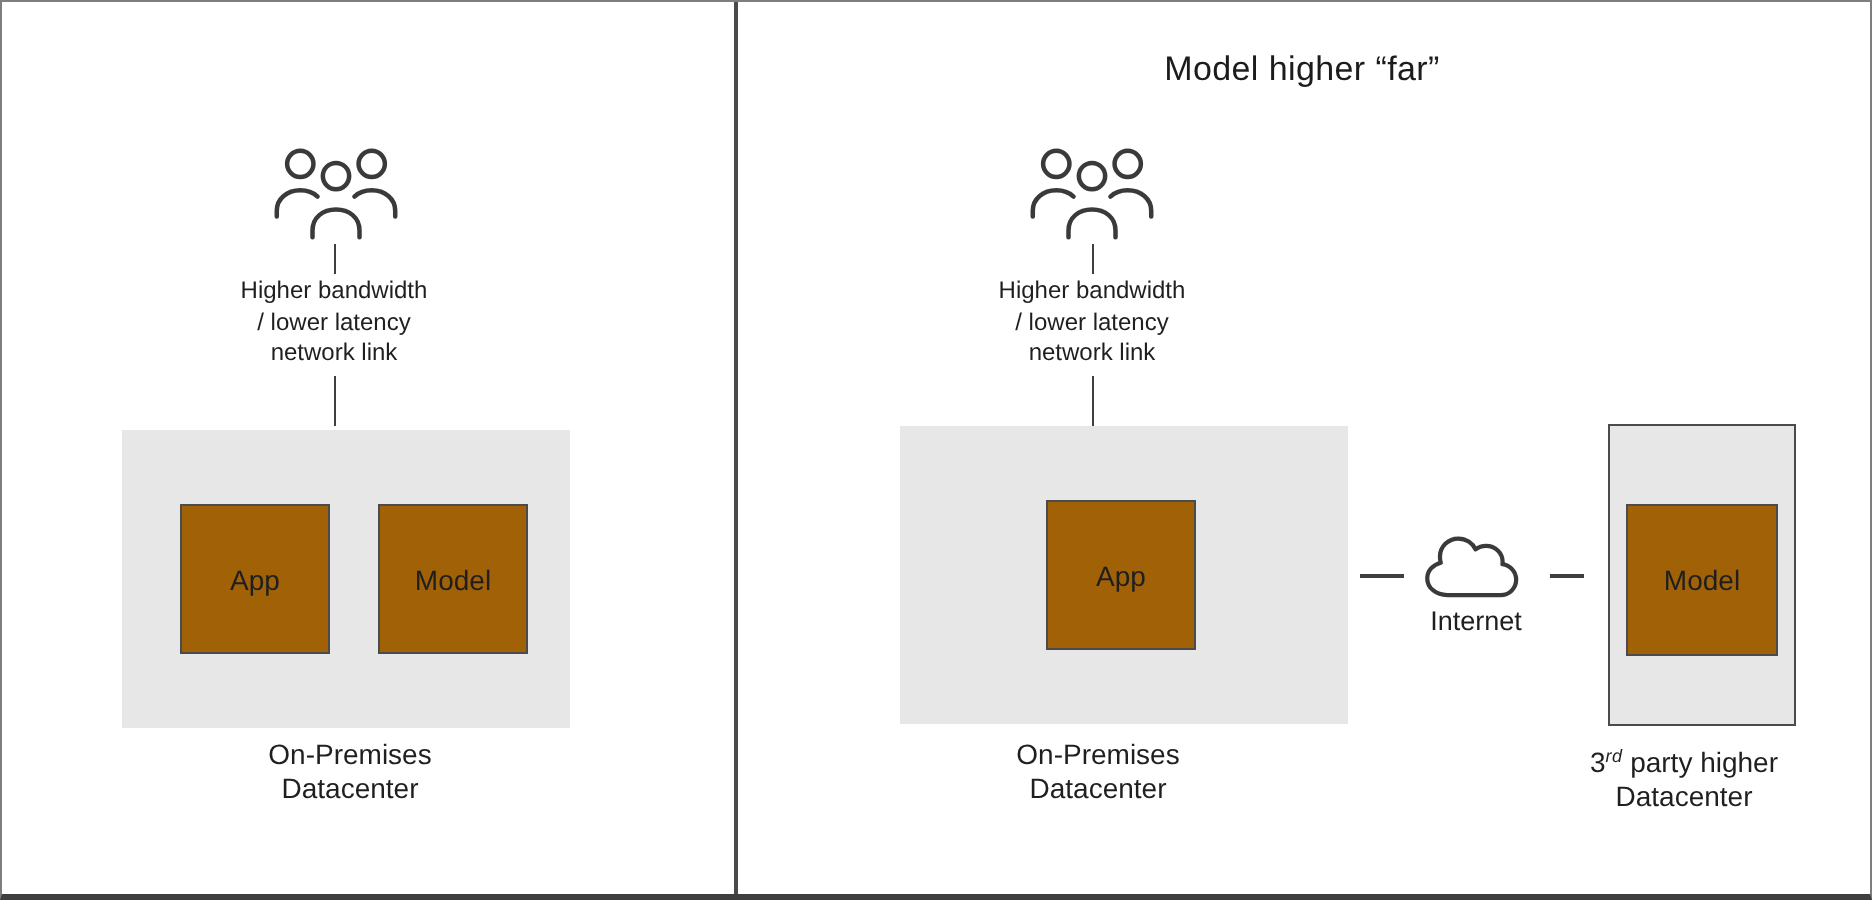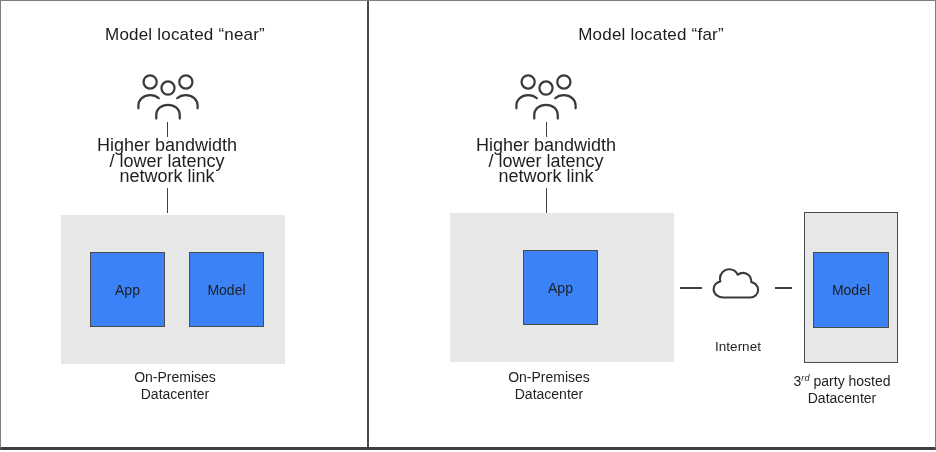--- a/index.html
+++ b/index.html
@@ -21,41 +21,40 @@
     font-size:17px;font-weight:400;letter-spacing:.2px;
     text-align:center;color:#1c1c1c;
   }
   .title.near{left:2px;width:364px;}
   .title.far{left:368px;width:564px;}
   .icon-svg{position:absolute;}
   .icon-svg path,.icon-svg circle{fill:none;stroke:#3a3a3a;stroke-width:2.4;stroke-linecap:round;stroke-linejoin:round;}
   .cloud path{stroke-width:2;}
   .vline{position:absolute;width:1.5px;background:#3f3f3f;}
   .hdash{position:absolute;height:2px;background:#3f3f3f;}
-  .lbl{position:absolute;text-align:center;line-height:15.5px;font-size:18px;}
+  .lbl{position:absolute;text-align:center;line-height:15.5px;font-size:12px;}
   .lbl.big{font-size:14px;line-height:17px;text-align:center;}
-  .lbl.mid{font-size:13.5px;margin-top:36px;}
+  .lbl.mid{font-size:13.5px;}
   .dc-box{position:absolute;background:#e7e7e7;}
   .dc-box.outlined{border:1.5px solid #4b4b4b;box-sizing:border-box;}
   .inner-box{
     position:absolute;width:75px;height:75px;box-sizing:border-box;
-    background:#3b82f6;border:1px solid #4b4b4b;
+    background:#a16207;border:1px solid #4b4b4b;
     display:flex;align-items:center;justify-content:center;
     font-size:14px;
   }
   .sup{font-size:9px;vertical-align:5px;letter-spacing:.2px;font-style:italic;}
   .tp-lines{line-height:20.5px;}
 </style>
 </head>
 <body>
 
 <div class="canvas">
 
   <section class="panel">
-    <h2 class="title near">Model located “near”</h2>
 
     <svg class="icon-svg" style="left:134px;top:72px;" width="66" height="47" viewBox="0 0 66 50">
       <circle cx="14" cy="9.5" r="7"></circle>
       <circle cx="52" cy="9.5" r="7"></circle>
       <circle cx="33" cy="16" r="7"></circle>
       <path d="M1.5 37.5 V34.5 C1.5 28 7.1 23.6 14 23.6 C17.6 23.6 20.9 24.8 23.2 26.9"></path>
       <path d="M64.5 37.5 V34.5 C64.5 28 58.9 23.6 52 23.6 C48.4 23.6 45.1 24.8 42.8 26.9"></path>
       <path d="M20.5 48.5 V45 C20.5 38 26 33.8 33 33.8 C40 33.8 45.5 38 45.5 45 V48.5"></path>
     </svg>
 
@@ -78,21 +77,21 @@
       <span>Model</span>
     </div>
 
     <div class="lbl big" style="left:74px;top:368px;width:200px;">
       <div>On-Premises</div>
       <div>Datacenter</div>
     </div>
   </section>
 
   <section class="panel">
-    <h2 class="title far">Model located “far”</h2>
+    <h2 class="title far">Model higher “far”</h2>
 
     <svg class="icon-svg" style="left:512px;top:72px;" width="66" height="47" viewBox="0 0 66 50">
       <circle cx="14" cy="9.5" r="7"></circle>
       <circle cx="52" cy="9.5" r="7"></circle>
       <circle cx="33" cy="16" r="7"></circle>
       <path d="M1.5 37.5 V34.5 C1.5 28 7.1 23.6 14 23.6 C17.6 23.6 20.9 24.8 23.2 26.9"></path>
       <path d="M64.5 37.5 V34.5 C64.5 28 58.9 23.6 52 23.6 C48.4 23.6 45.1 24.8 42.8 26.9"></path>
       <path d="M20.5 48.5 V45 C20.5 38 26 33.8 33 33.8 C40 33.8 45.5 38 45.5 45 V48.5"></path>
     </svg>
 
@@ -130,19 +129,19 @@
     <div class="lbl mid" style="left:637px;top:319px;width:200px;">
     </div>
 
     <div class="dc-box outlined" style="left:803px;top:211px;width:94px;height:151px;"></div>
 
     <div class="inner-box" style="left:812px;top:251px;width:76px;height:76px;">
       <span>Model</span>
     </div>
 
     <div class="lbl big tp-lines" style="left:741px;top:369px;width:200px;">
-      <div><span>3</span><span class="sup">rd</span><span> party hosted</span></div>
+      <div><span>3</span><span class="sup">rd</span><span> party higher</span></div>
       <div>Datacenter</div>
     </div>
   </section>
 
   <div class="divider"></div>
 </div>
 
 </body></html>

